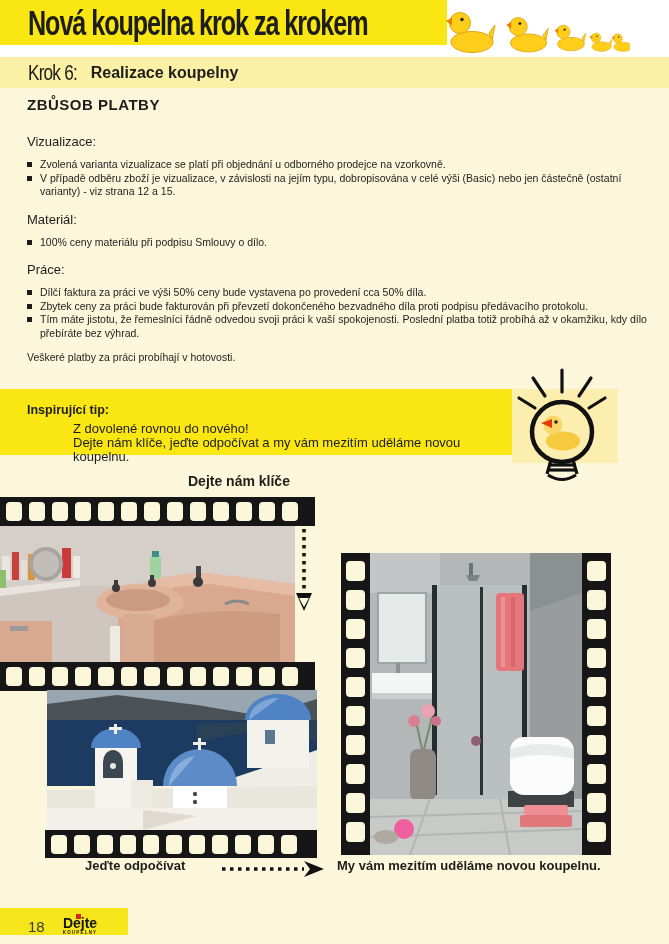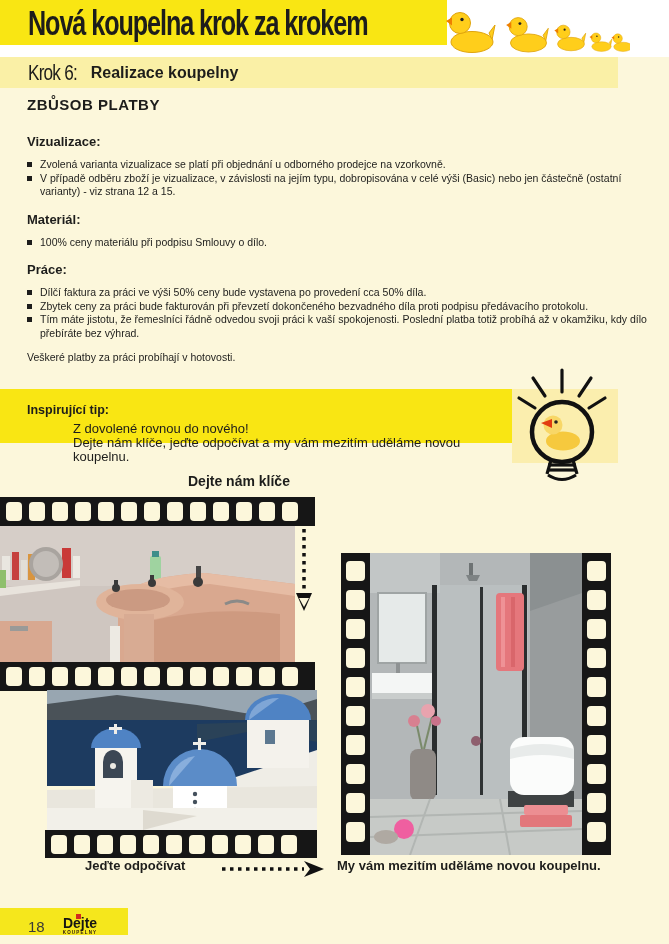--- a/index.html
+++ b/index.html
@@ -7,33 +7,33 @@
     position:relative; width:669px; height:944px; margin:0 auto;
     background:#FCF7DB; overflow:hidden;
     font-family:"Liberation Sans", sans-serif; color:#1d1d1b;
   }
   
   .header-white { position:absolute; left:0; top:0; width:669px; height:57px; background:#ffffff; }
   .title-block { position:absolute; left:0; top:0; width:447px; height:45px; background:#F9E613; display:flex; align-items:center; }
   .main-title { font-size:35px; font-weight:bold; letter-spacing:-1.5px; white-space:nowrap;
     transform:scaleX(.72); transform-origin:0 50%; margin-left:28px; }
   .ducks { position:absolute; left:445px; top:4px; }
-  .krok-band { position:absolute; left:0; top:57px; width:618px; height:31px; background:#FAF0A6; display:flex; align-items:center; }
+  .krok-band { position:absolute; left:0; top:57px; width:669px; height:31px; background:#FAF0A6; display:flex; align-items:center; }
   .krok-label { display:inline-block; font-size:22px; letter-spacing:-1px; transform:scaleX(.78); transform-origin:0 50%; margin-left:28px; white-space:nowrap; }
   .krok-title { font-size:16px; font-weight:bold; margin-left:-8px; white-space:nowrap;padding-left:8px; }
   
   .payment-heading { position:absolute; left:27px; top:96px; font-size:15px; font-weight:bold; letter-spacing:.5px; }
-  .sec-title { font-size:13px; font-weight:bold; }
+  .sec-title { font-size:13px; font-weight:normal; }
   .sec { position:absolute; left:27px; width:625px; }
   .sec ul { list-style:none; margin:9px 0 0 0; padding:0; }
   .sec li { position:relative; padding-left:13px; font-size:10.5px; line-height:13.5px; }
   .sec li::before { content:""; position:absolute; left:0; top:4px; width:5px; height:5px; background:#1d1d1b; }
   .note { position:absolute; left:27px; top:351px; font-size:10.5px; }
   
-  .tip-box { position:absolute; left:0; top:389px; width:512px; height:54px; background:#F9E613; box-sizing:border-box; padding:14px 0 0 27px; }
+  .tip-box { position:absolute; left:0; top:389px; width:512px; height:66px; background:#F9E613; box-sizing:border-box; padding:14px 0 0 27px; }
   .tip-backdrop { position:absolute; left:512px; top:389px; width:106px; height:74px; background:#FBEEAE; }
   .tip-title { font-size:12.5px; font-weight:bold; margin-bottom:5px; }
   .tip-line { font-size:13px; line-height:14px;margin-left:46px; }
   .bulb { position:absolute; left:505px; top:368px; }
   
   .caption-keys { position:absolute; left:188px; top:473px; font-size:14px; font-weight:bold; }
   .arrow-down { position:absolute; left:294px; top:495px; }
   .caption-rest { position:absolute; left:85px; top:858px; font-size:13px; font-weight:bold; }
   .arrow-right { position:absolute; left:220px; top:860px; }
   .caption-build { position:absolute; left:337px; top:858px; font-size:13px; font-weight:bold; }

